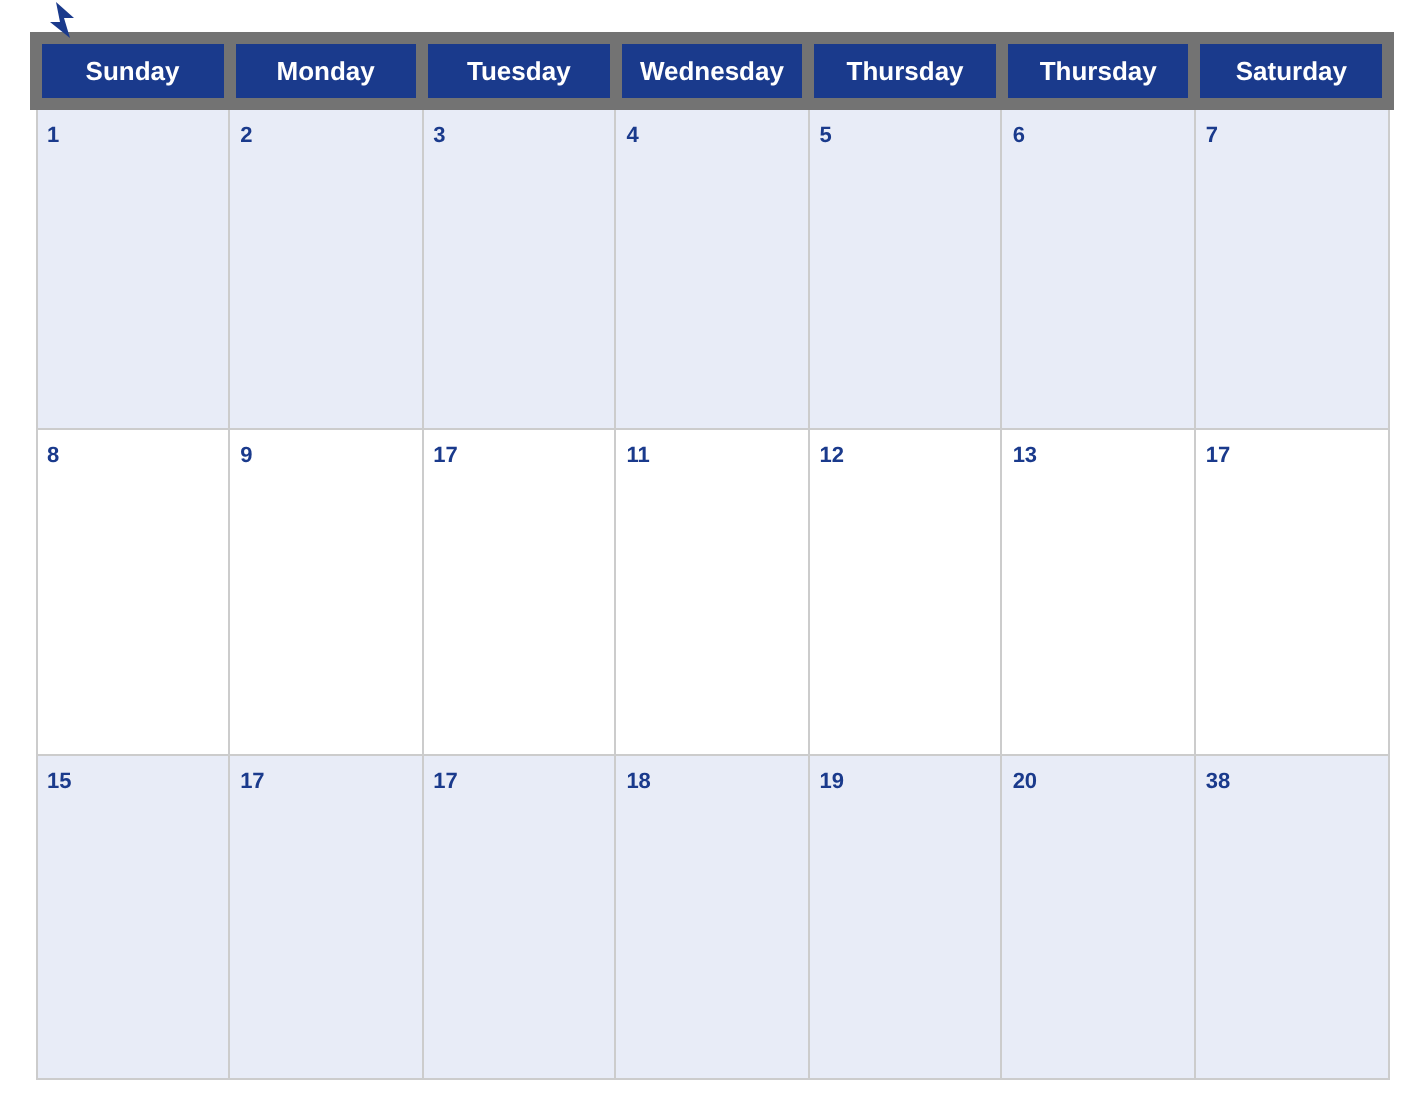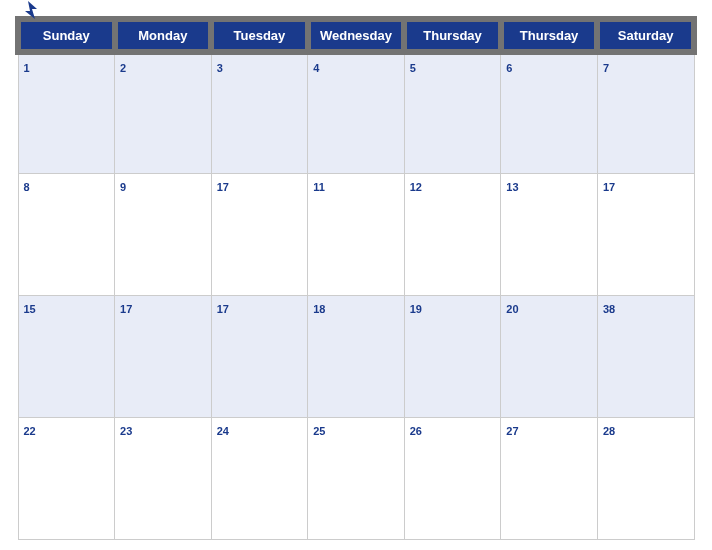--- a/index.html
+++ b/index.html
@@ -156,23 +156,14 @@
       </tr>
       <tr>
         <td><span class="day-num">15</span></td>
         <td><span class="day-num">17</span></td>
         <td><span class="day-num">17</span></td>
         <td><span class="day-num">18</span></td>
         <td><span class="day-num">19</span></td>
         <td><span class="day-num">20</span></td>
         <td><span class="day-num">38</span></td>
       </tr>
-      <tr>
-        <td><span class="day-num">22</span></td>
-        <td><span class="day-num">23</span></td>
-        <td><span class="day-num">24</span></td>
-        <td><span class="day-num">25</span></td>
-        <td><span class="day-num">26</span></td>
-        <td><span class="day-num">27</span></td>
-        <td><span class="day-num">28</span></td>
-      </tr>
     </tbody>
 </table>
 
 </body></html>

